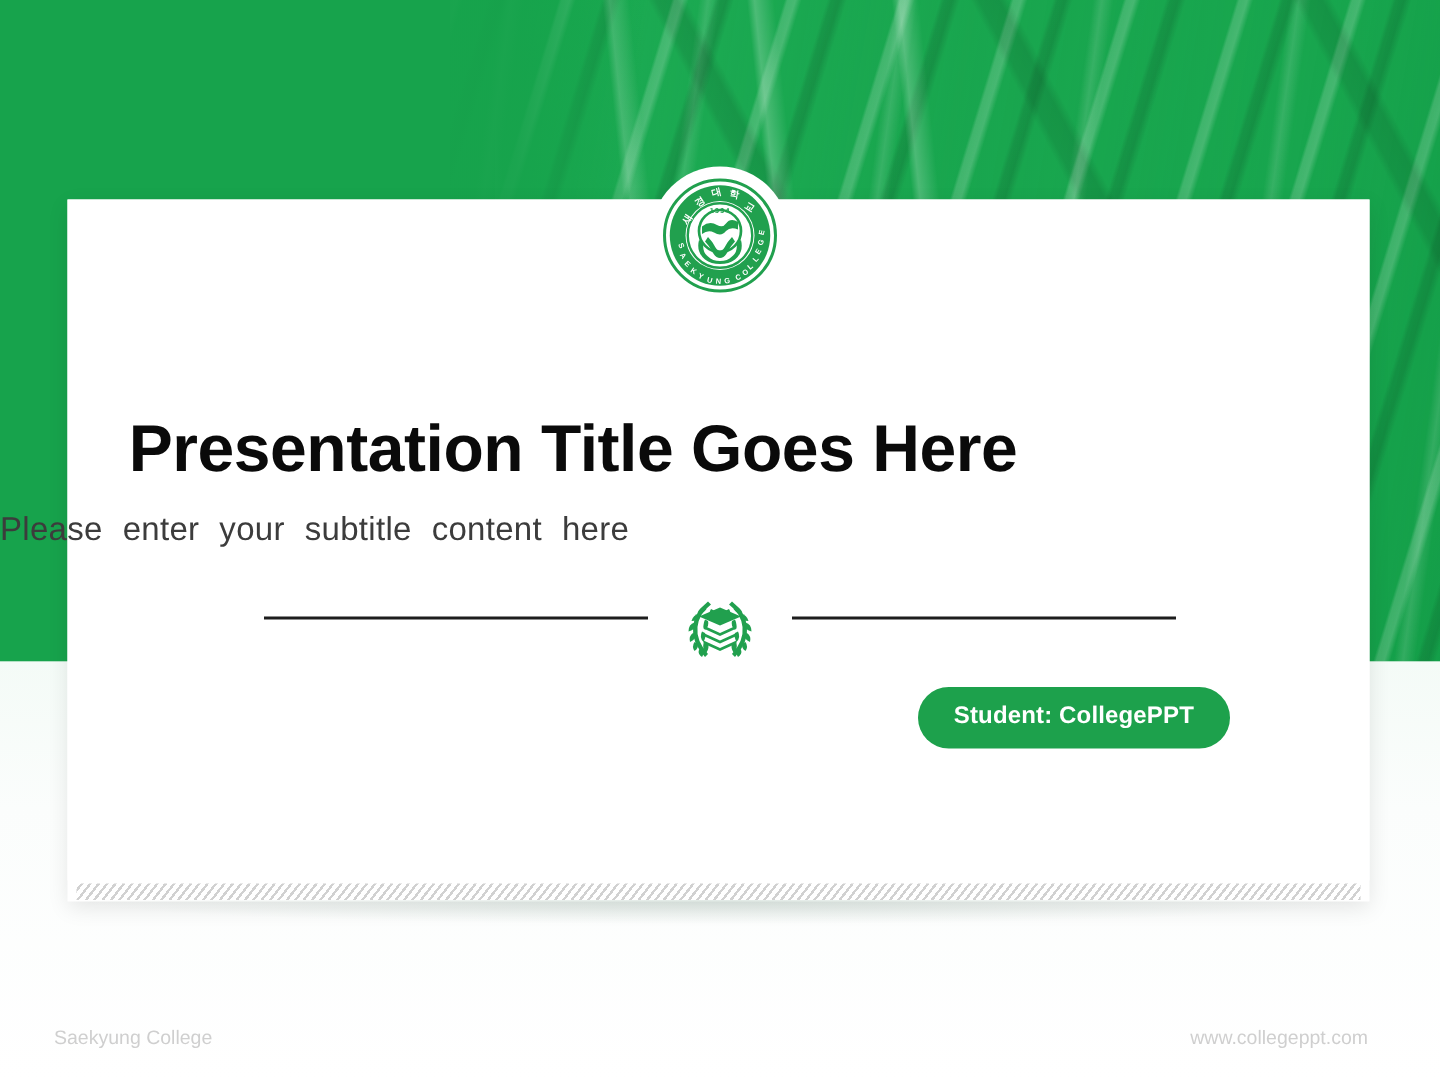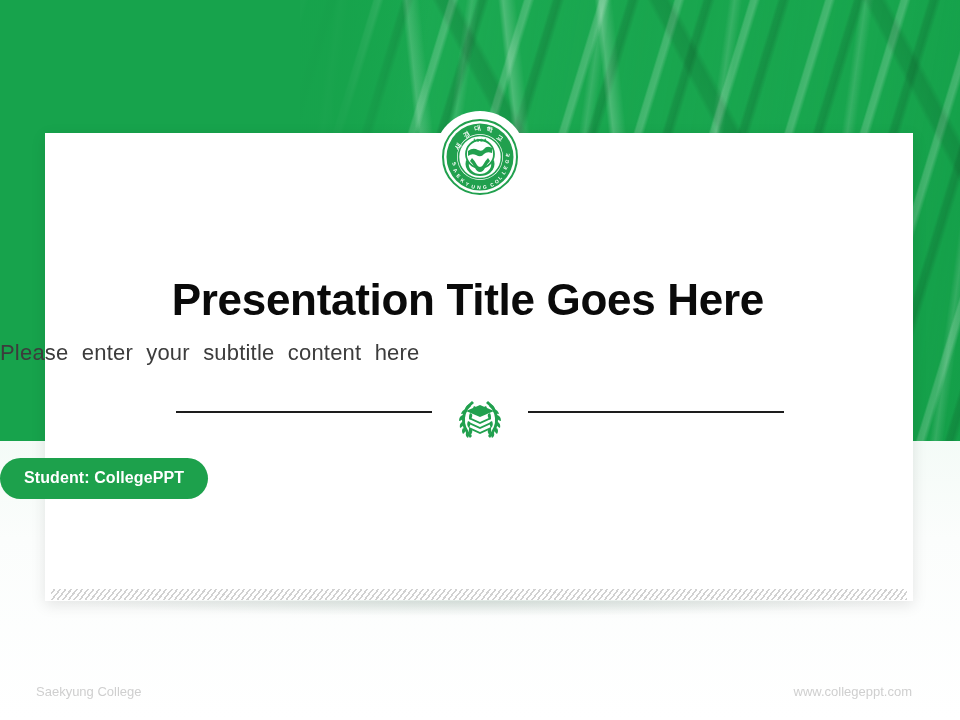--- a/index.html
+++ b/index.html
@@ -181,21 +181,21 @@
     left: 7px;
     top: 7px;
   }
 
   
   .title {
     position: absolute;
     left: 0;
     top: 276px;
     width: 764px;
-    text-align: right;
+    text-align: center;
     font-size: 44px;
     font-weight: bold;
     color: #0a0a0a;
     letter-spacing: -0.3px;
     line-height: 1.1;
   }
   .subtitle {
     position: absolute;
     left: 0;
     top: 340px;
@@ -227,25 +227,25 @@
     position: absolute;
     left: 452px;
     top: 0px;
     width: 56px;
     height: 46px;
   }
 
   
   .pills {
     position: absolute;
-    left: 0;
+    left: 16px;
     top: 458px;
     width: 804px;
     display: flex;
-    justify-content: flex-start;
+    justify-content: flex-end;
     gap: 14px;
   }
   .pill {
     background: #1da14c;
     color: #ffffff;
     font-size: 16px;
     font-weight: bold;
     border-radius: 22px;
     padding: 11px 24px 12px 24px;
     letter-spacing: 0.1px;

